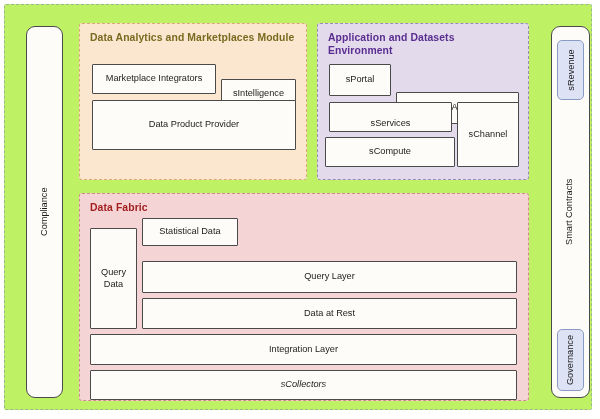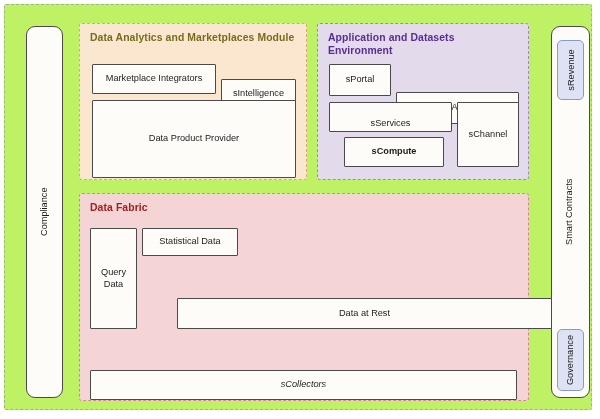--- a/index.html
+++ b/index.html
@@ -153,35 +153,35 @@
     width: 450px;
     height: 208px;
     background: #f4d4d4;
     border: 1px dashed #cf8a8a;
   }
   #mod-fabric .module-title { color: #a32020; }
 
   
   #n-marketplace { left: 12px;  top: 40px; width: 124px; height: 30px; }
   #n-sintelligence { left: 141px; top: 40px; width: 75px;  height: 30px; margin-top: 15px; }
-  #n-dataproduct { left: 12px;  top: 76px; width: 204px; height: 78px; }
+  #n-dataproduct { left: 12px;  top: 76px; width: 204px; height: 50px; }
 
   
   #n-sportal  { left: 11px;  top: 40px; width: 62px;  height: 32px; }
   #n-sapp     { left: 78px;  top: 40px; width: 123px; height: 32px; margin-top: 28px; }
   #n-sservices{ left: 11px;  top: 78px; width: 123px; height: 30px; align-items: flex-end; }
-  #n-scompute { left: 26px;  top: 113px; width: 100px; height: 30px; font-weight: bold; }
+  #n-scompute { left: 7px;  top: 113px; width: 130px; height: 30px; }
   #n-schannel { left: 139px; top: 78px; width: 62px;  height: 65px; justify-content: center; }
 
   
   #n-streamdata { left: 10px;  top: 34px;  width: 47px;  height: 101px; }
-  #n-statistical{ left: 62px;  top: 34px;  width: 96px;  height: 28px; }
+  #n-statistical{ left: 62px;  top: 24px;  width: 96px;  height: 28px; }
   #n-datasets   { left: 163px; top: 34px;  width: 274px; height: 28px; }
   #n-querylayer { left: 62px;  top: 67px;  width: 375px; height: 32px; }
-  #n-dataatrest { left: 62px;  top: 104px; width: 375px; height: 31px; margin-left: 35px; }
+  #n-dataatrest { left: 62px;  top: 104px; width: 375px; height: 31px; }
   #n-integration{ left: 10px;  top: 140px; width: 427px; height: 31px; }
   #n-scollectors{ left: 10px;  top: 176px; width: 427px; height: 30px; font-style: italic; }
 </style>
 </head>
 <body>
 
 <div id="canvas">
 
   <div class="green-panel">
 
@@ -235,22 +235,28 @@
 
     <div class="module" id="mod-fabric">
       <div class="module-title">Data Fabric</div>
 
       <div class="node" id="n-streamdata">
         <span>Query Data</span>
       </div>
       <div class="node" id="n-statistical">
         <span>Statistical Data</span>
       </div>
+      <div class="node" id="n-querylayer">
+        <span>Query Layer</span>
+      </div>
       <div class="node" id="n-dataatrest">
         <span>Data at Rest</span>
       </div>
+      <div class="node" id="n-integration">
+        <span>Integration Layer</span>
+      </div>
       <div class="node" id="n-scollectors">
         <span>sCollectors</span>
       </div>
     </div>
 
   </div>
 </div>
 
 </body></html>

